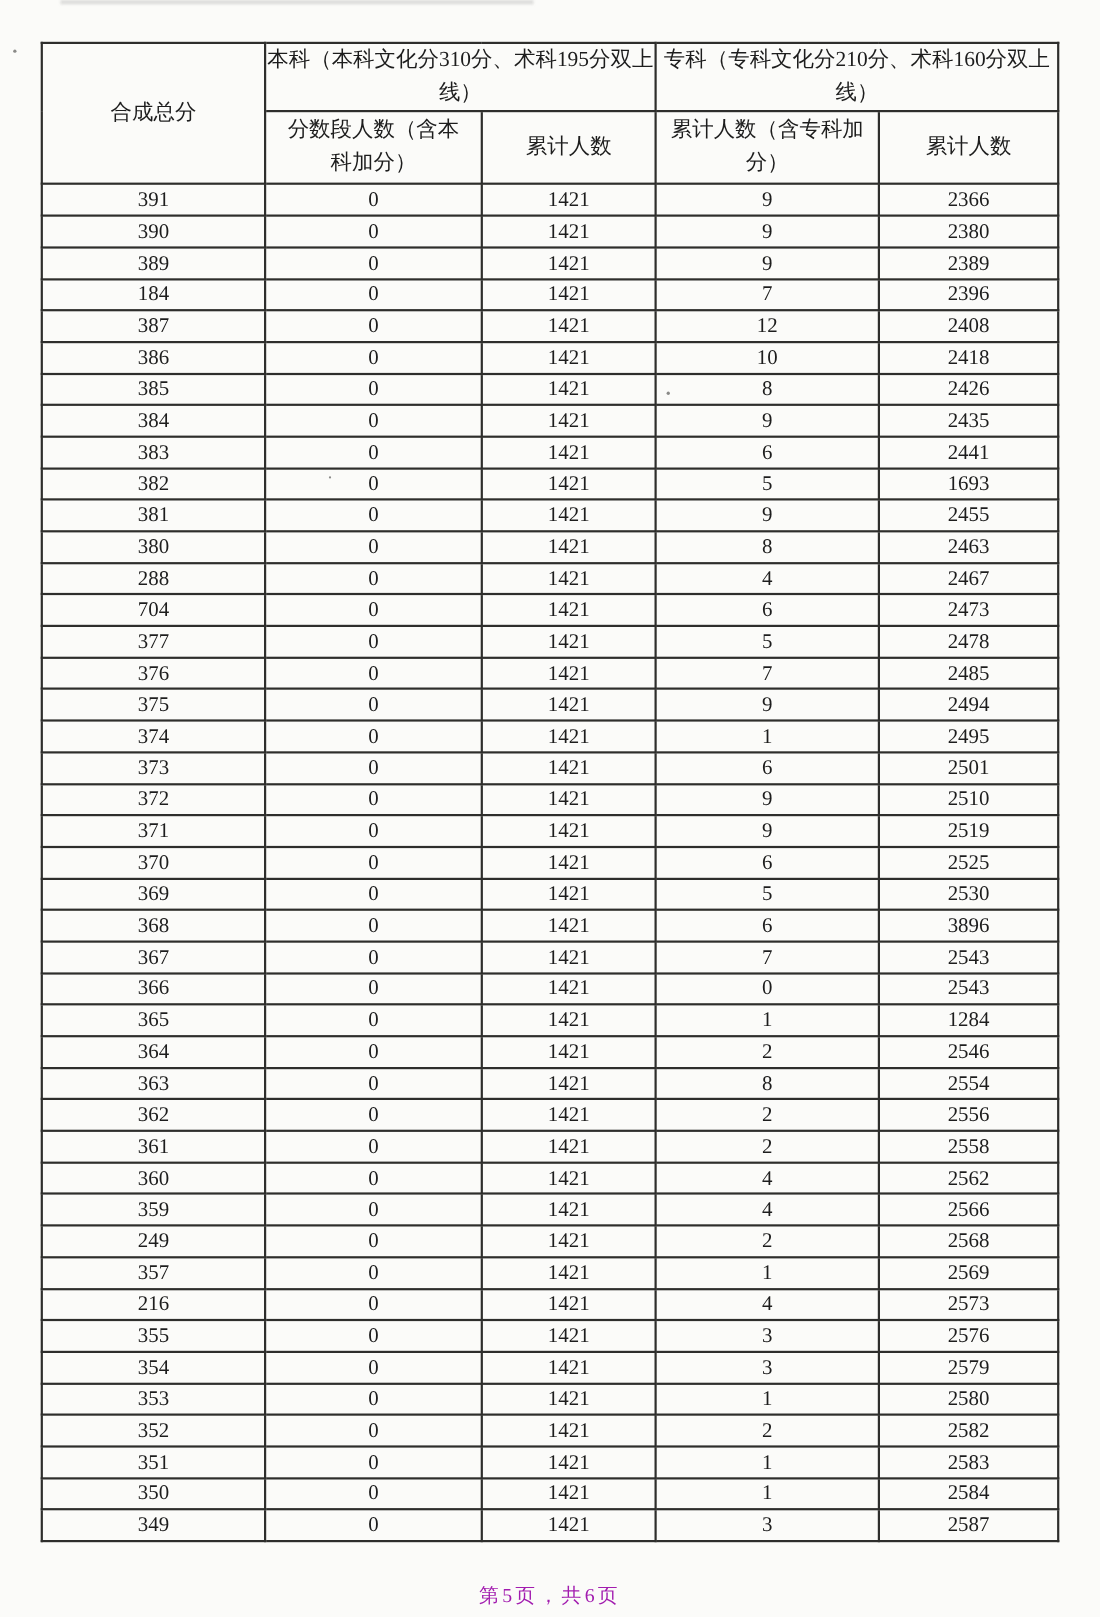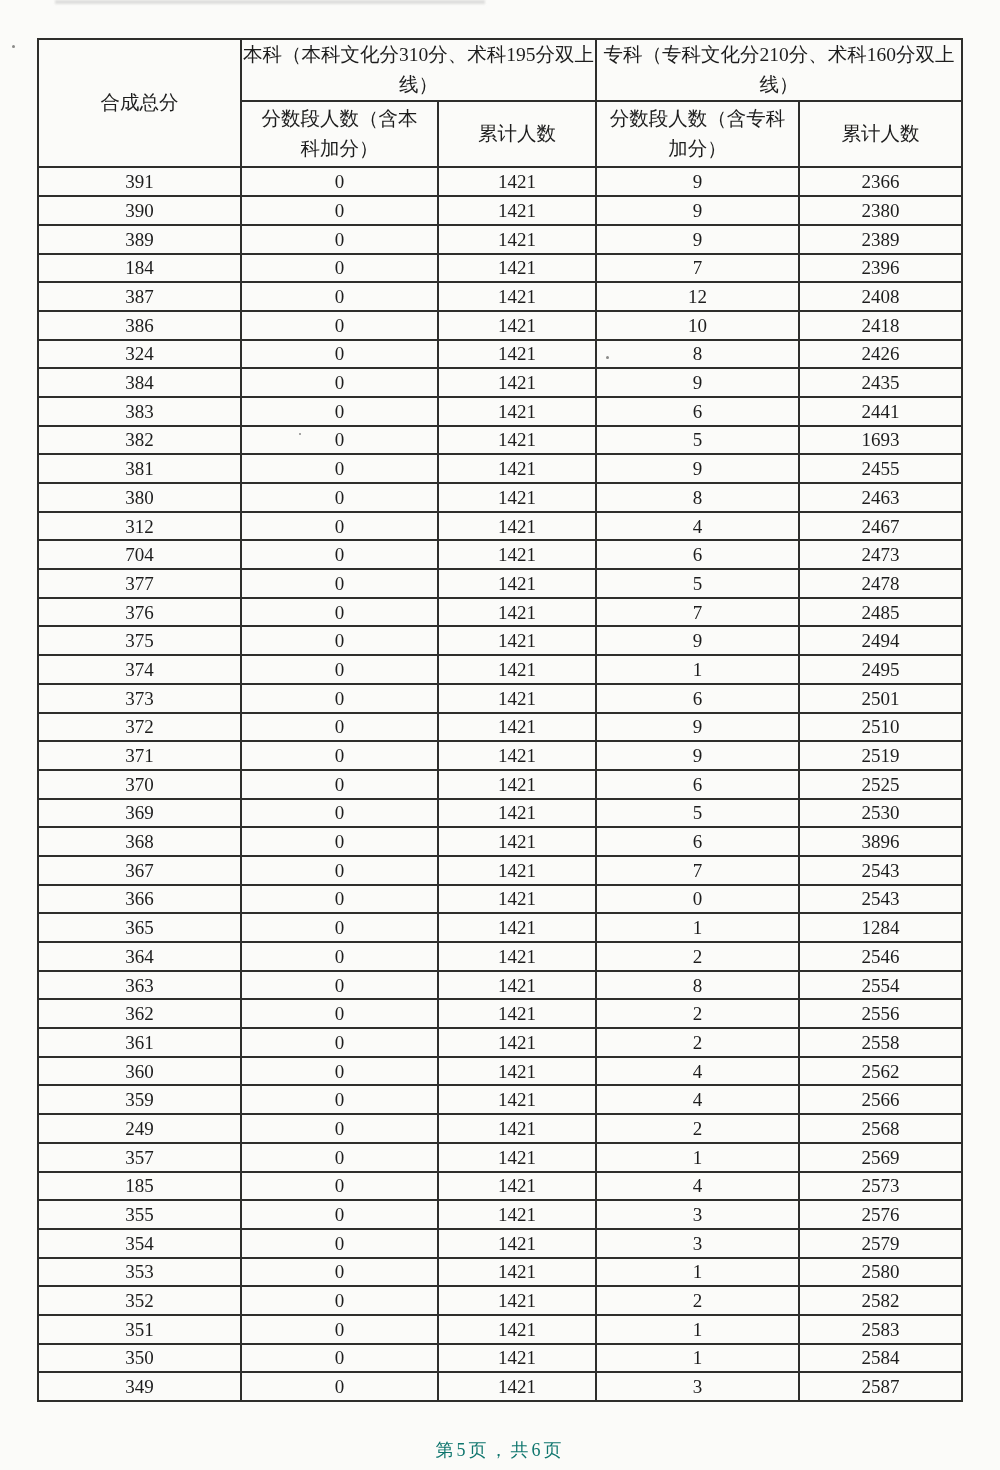--- a/index.html
+++ b/index.html
@@ -68,21 +68,21 @@
     line-height: 1;
   }
   .footer {
     position: absolute;
     top: 1438px;
     left: 0;
     width: 100%;
     text-align: center;
     font-size: 18px;
     letter-spacing: 3px;
-    color: #0f766e;
+    color: #a21caf;
   }
 </style>
 </head>
 <body>
 
 <div class="page">
 
   <div class="smudge"></div>
   <div class="speck" style="left:12px; top:45px; width:3px; height:3px;"></div>
   <div class="speck" style="left:299px; top:433px; width:2px; height:2px;"></div>
@@ -98,21 +98,21 @@
     </colgroup>
     <thead>
       <tr class="group-row">
         <th rowspan="2">合成总分</th>
         <th colspan="2">本科（本科文化分310分、术科195分双上线）</th>
         <th colspan="2">专科（专科文化分210分、术科160分双上线）</th>
       </tr>
       <tr class="sub-row">
         <th>分数段人数（含本科加分）</th>
         <th>累计人数</th>
-        <th>分数段人数（含专科加分）</th>
+        <th>累计人数（含专科加分）</th>
         <th>累计人数</th>
       </tr>
     </thead>
     <tbody>
         <tr>
           <td>391</td>
           <td>0</td>
           <td>1421</td>
           <td>9</td>
           <td>2366</td>
@@ -146,21 +146,21 @@
           <td>2408</td>
         </tr>
         <tr>
           <td>386</td>
           <td>0</td>
           <td>1421</td>
           <td>10</td>
           <td>2418</td>
         </tr>
         <tr>
-          <td>324</td>
+          <td>385</td>
           <td>0</td>
           <td>1421</td>
           <td>8</td>
           <td>2426</td>
         </tr>
         <tr>
           <td>384</td>
           <td>0</td>
           <td>1421</td>
           <td>9</td>
@@ -188,21 +188,21 @@
           <td>2455</td>
         </tr>
         <tr>
           <td>380</td>
           <td>0</td>
           <td>1421</td>
           <td>8</td>
           <td>2463</td>
         </tr>
         <tr>
-          <td>312</td>
+          <td>288</td>
           <td>0</td>
           <td>1421</td>
           <td>4</td>
           <td>2467</td>
         </tr>
         <tr>
           <td>704</td>
           <td>0</td>
           <td>1421</td>
           <td>6</td>
@@ -349,21 +349,21 @@
           <td>2568</td>
         </tr>
         <tr>
           <td>357</td>
           <td>0</td>
           <td>1421</td>
           <td>1</td>
           <td>2569</td>
         </tr>
         <tr>
-          <td>185</td>
+          <td>216</td>
           <td>0</td>
           <td>1421</td>
           <td>4</td>
           <td>2573</td>
         </tr>
         <tr>
           <td>355</td>
           <td>0</td>
           <td>1421</td>
           <td>3</td>

